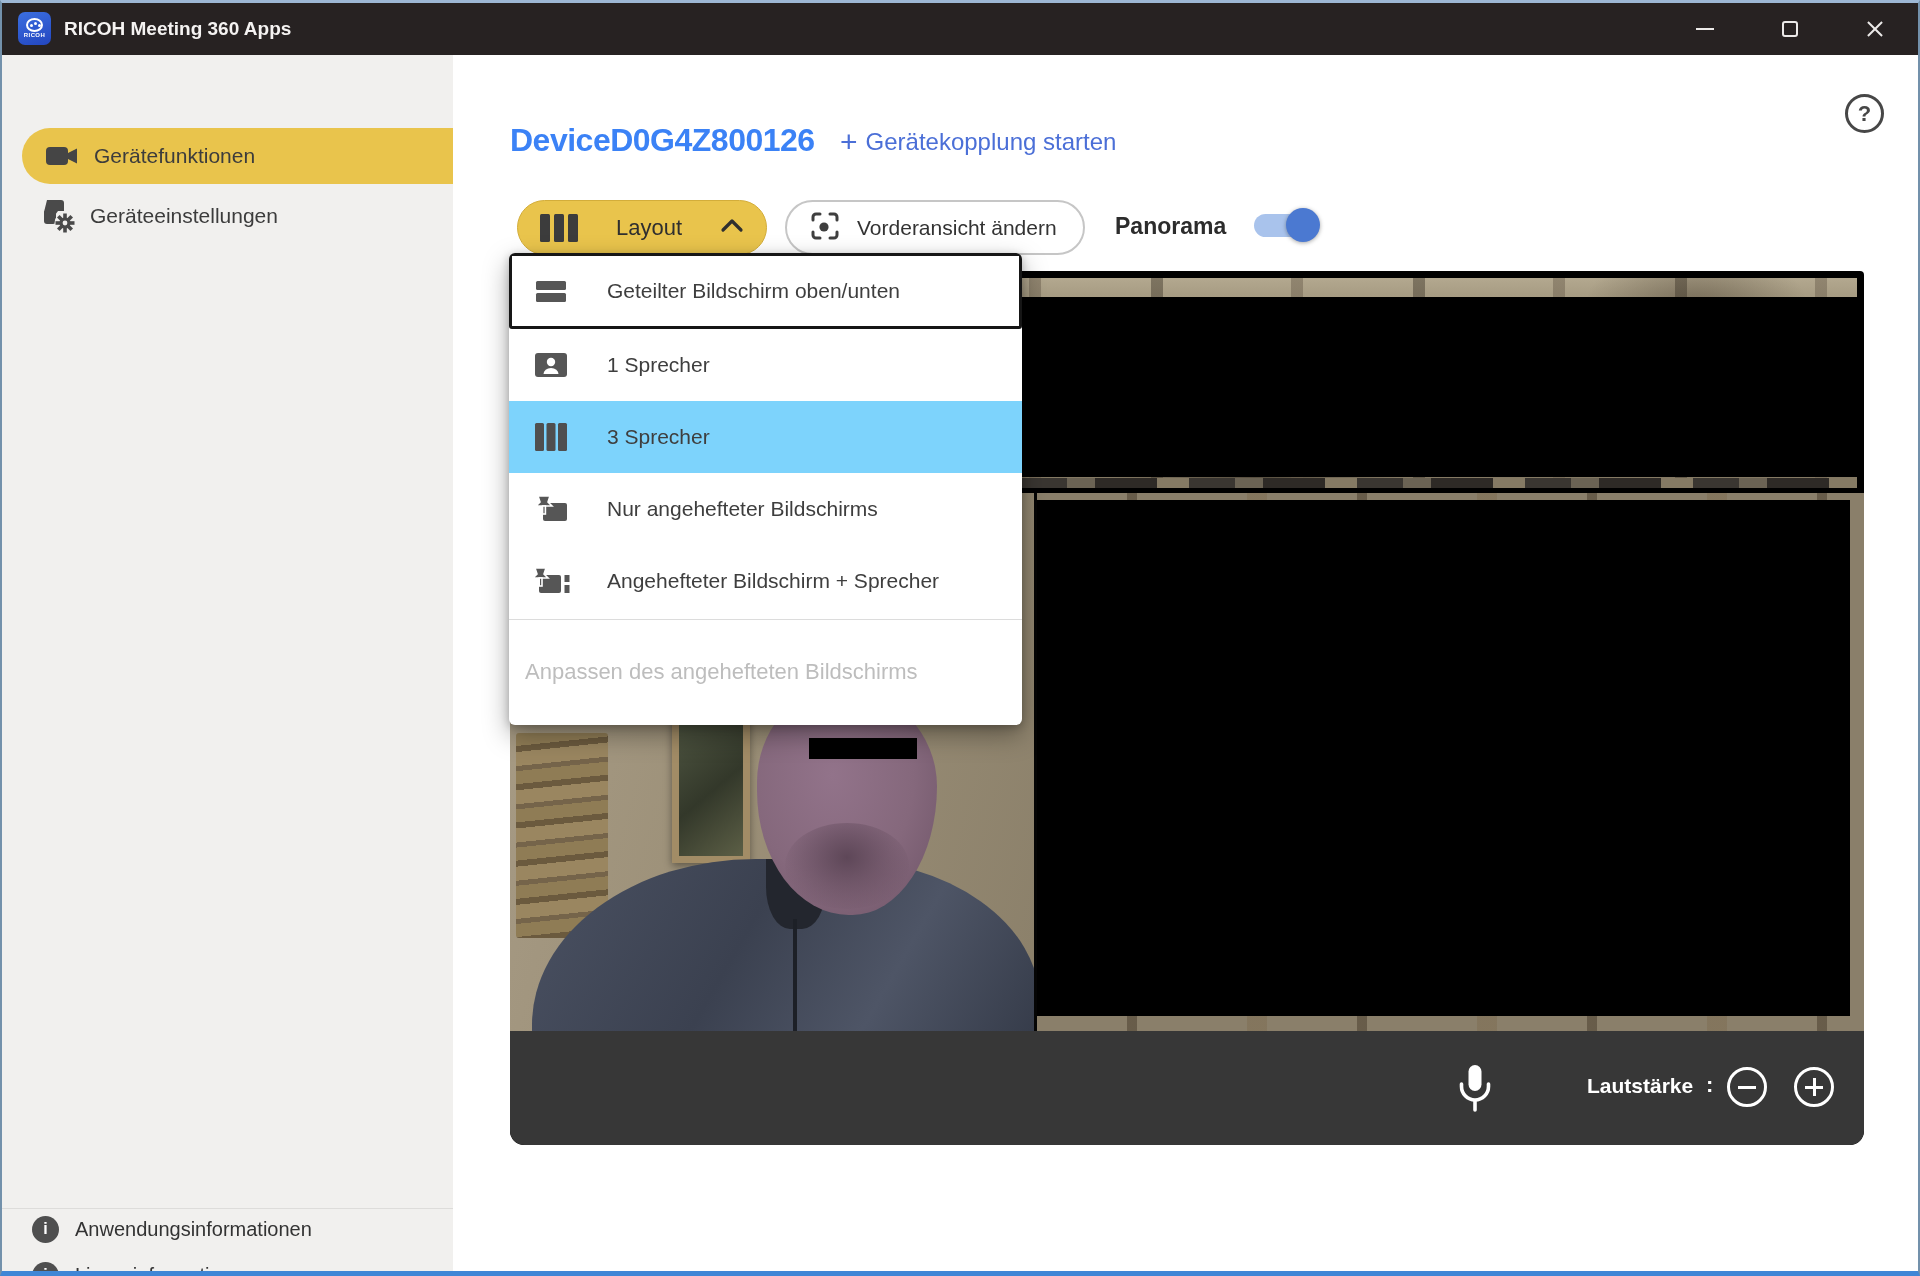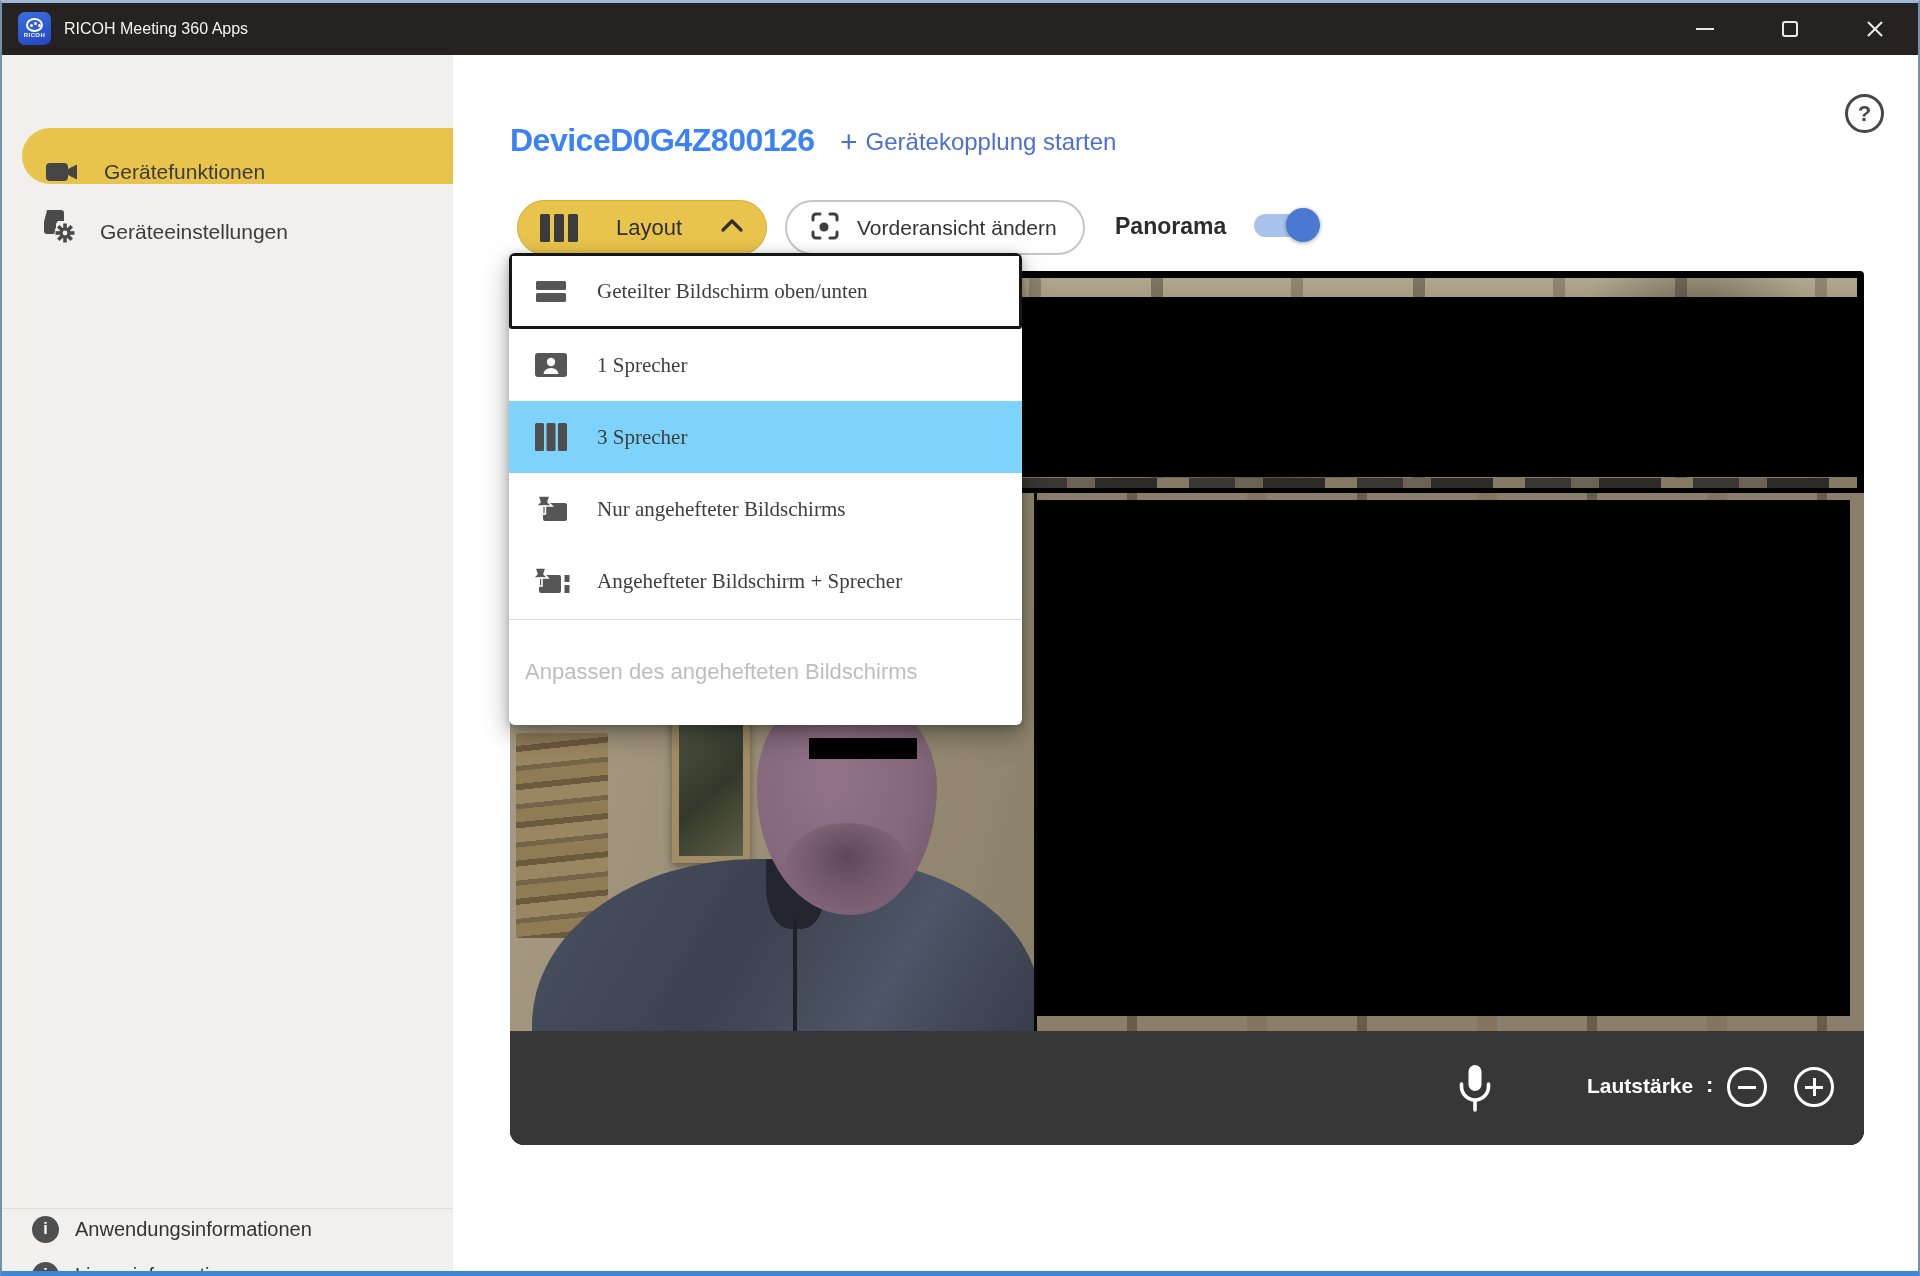--- a/index.html
+++ b/index.html
@@ -11,31 +11,31 @@
     border-top: 3px solid #9db7d4; border-bottom: 5px solid #3f86d6;
   }
   
   .titlebar { position:absolute; left:0; top:0; width:100%; height:52px; background:#272222; display:flex; align-items:center; z-index:50; }
   .app-icon { position:absolute; left:16px; top:9px; width:33px; height:33px; border-radius:7px;
     background:linear-gradient(160deg,#3b6fe0,#2346c0); display:flex; flex-direction:column; align-items:center; justify-content:center; }
   .app-icon .ring { width:17px; height:14px; border:2px solid #fff; border-radius:50%; position:relative; }
   .app-icon .ring i { position:absolute; width:3px; height:3px; background:#fff; border-radius:50%; }
   .app-icon .ring i:nth-child(1){ left:2px; top:4px; } .app-icon .ring i:nth-child(2){ left:6px; top:2px; } .app-icon .ring i:nth-child(3){ left:10px; top:4px; }
   .app-icon .tiny { font-size:6px; color:#fff; letter-spacing:.4px; line-height:7px; font-weight:bold; }
-  .app-title { position:absolute; left:62px; top:0; height:52px; line-height:52px; color:#f5f3f2; font-size:16px; }
+  .app-title { position:absolute; left:62px; top:0; height:52px; line-height:52px; color:#f5f3f2; font-size:19px;font-weight:bold; }
   .win-btn { position:absolute; top:0; width:70px; height:52px; display:flex; align-items:center; justify-content:center; cursor:default; }
   .win-btn.min { left:1668px; } .win-btn.max { left:1753px; } .win-btn.close { left:1838px; }
   .glyph-min { width:18px; height:2px; background:#eceae9; }
   .glyph-max { width:16px; height:16px; border:2px solid #eceae9; border-radius:3px; }
   .glyph-close { position:relative; width:18px; height:18px; }
   .glyph-close::before,.glyph-close::after{ content:""; position:absolute; left:-1px; top:8px; width:20px; height:2px; background:#eceae9; }
   .glyph-close::before{ transform:rotate(45deg);} .glyph-close::after{ transform:rotate(-45deg);}
   
   .sidebar { position:absolute; left:0; top:52px; width:451px; bottom:0; background:#f1f0ee; z-index:5; }
-  .side-item { position:absolute; left:0; width:451px; height:56px; display:flex; align-items:flex-end; gap:22px; padding-left:40px; font-size:21px; color:#3c3c3c; cursor:default; }
+  .side-item { position:absolute; left:0; width:451px; height:56px; display:flex; align-items:center; gap:12px; padding-left:40px; font-size:21px; color:#3c3c3c; cursor:default; }
   .side-item.active { left:20px; width:431px; padding-left:20px; background:#e9c44c; border-radius:28px 0 0 28px; }
   .side-item .ic { width:40px; display:flex; justify-content:center; }
   .side-footer-item { position:absolute; left:0; width:451px; height:48px; display:flex; align-items:center; gap:16px; padding-left:30px; font-size:20px; color:#333; cursor:default; }
   .info-badge { width:27px; height:27px; border-radius:50%; background:#4f4f4f; color:#fff; font-size:16px; font-weight:bold; display:flex; align-items:center; justify-content:center; font-style:normal; }
   .side-divider { position:absolute; left:0; top:1153px; width:451px; height:1px; background:#dddcda; }
   
   .page-title { position:absolute; left:508px; top:119px; font-size:32px; font-weight:600; color:#3b82f6; letter-spacing:-0.5px; z-index:6; }
   .pair-link { position:absolute; left:838px; top:125px; font-size:24px; color:#4b6fd7; display:flex; align-items:center; gap:8px; cursor:pointer; z-index:6; }
   .pair-link .plus { font-size:30px; font-weight:400; line-height:24px; }
   .help-btn { position:absolute; left:1843px; top:91px; width:39px; height:39px; border:3px solid #474747; border-radius:50%; display:flex; align-items:center; justify-content:center; font-size:22px; font-weight:bold; color:#474747; z-index:6; cursor:pointer; }
@@ -45,21 +45,21 @@
   .btn-layout .lbl { font-size:22px; color:#2f2f2f; }
   .btn-front { left:783px; width:300px; background:#fff; border:2px solid #c6c6c6; gap:16px; padding:0 22px; }
   .btn-front .lbl { font-size:21px; color:#333; }
   .bars3 { display:flex; gap:4px; }
   .bars3 span { width:10px; height:28px; background:#3c3c3c; border-radius:1.5px; }
   .panorama-label { position:absolute; left:1113px; top:210px; font-size:23px; font-weight:600; color:#2c2c2c; z-index:6; }
   .toggle { position:absolute; left:1252px; top:211px; width:64px; height:23px; border-radius:12px; background:#a9c3ec; z-index:6; cursor:pointer; }
   .toggle .knob { position:absolute; right:-2px; top:-6px; width:34px; height:34px; border-radius:50%; background:#4b79d1; box-shadow:0 1px 4px rgba(0,0,0,.35); }
   
   .menu { position:absolute; left:507px; top:250px; width:513px; background:#fff; border-radius:6px; box-shadow:0 10px 26px rgba(0,0,0,.34), 0 2px 8px rgba(0,0,0,.22); z-index:30; overflow:hidden; padding-bottom:2px; }
-  .menu-item { height:72px; display:flex; align-items:center; gap:26px; padding:0 22px; font-size:21px; color:#3e3e3e; cursor:pointer; background:#fff;font-family:Liberation Serif, serif; }
+  .menu-item { height:72px; display:flex; align-items:center; gap:36px; padding:0 22px; font-size:21px; color:#3e3e3e; cursor:pointer; background:#fff; }
   .menu-item.focused { height:76px; outline:3px solid #161616; outline-offset:-3px; border-radius:3px; }
   .menu-item.selected { background:#7dd3fc;text-align:right; }
   .menu-item .mi { width:40px; display:flex; justify-content:center; }
   .menu-footer { border-top:1px solid #dcdcdc; height:104px; margin-top:2px; display:flex; align-items:center; padding:0 16px; font-size:22px; color:#bdbdbd; cursor:default; }
   
   .video { position:absolute; left:508px; top:268px; width:1354px; height:874px; background:#000; border-radius:4px 4px 14px 14px; z-index:4; overflow:hidden; }
   .strip { position:absolute; left:7px; top:7px; right:7px; height:468px; }
   .strip .room { position:absolute; inset:0; height:200px;
     background: linear-gradient(180deg,#b3a88f 0%,#a89d84 8%,#988d75 40%,#8e English 60%,#857a64 100%);
     background: linear-gradient(180deg,#b3a88f 0%,#a89d84 8%,#988d75 40%,#857a64 100%); }

